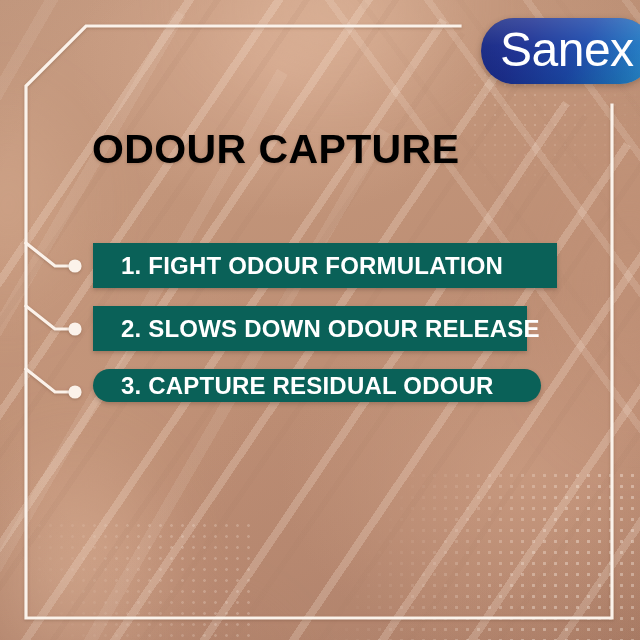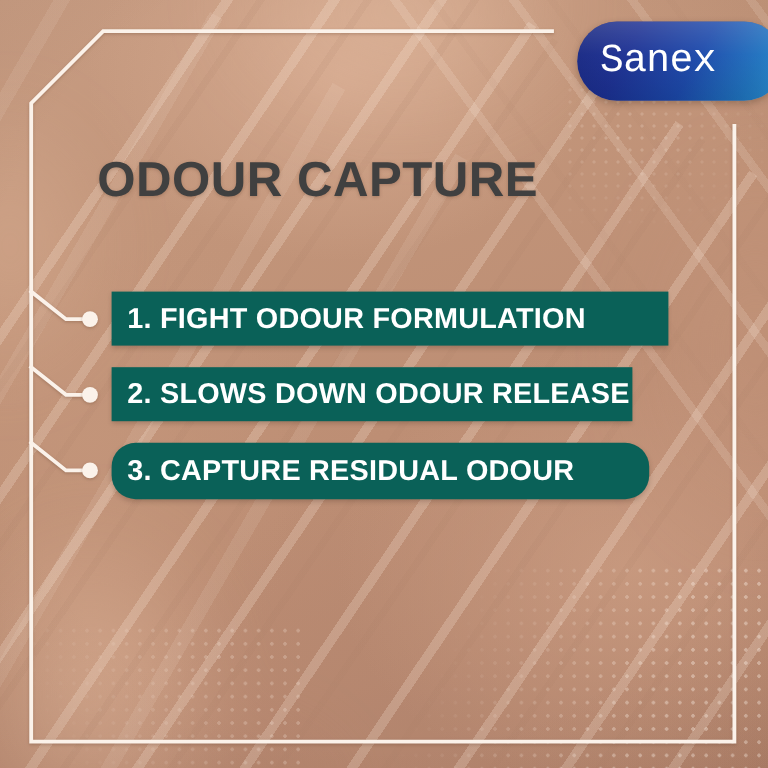--- a/index.html
+++ b/index.html
@@ -193,70 +193,70 @@
     inset: 0;
     border-radius: 33px;
     background: linear-gradient(180deg, rgba(255,255,255,0.16) 0%, rgba(255,255,255,0.03) 42%, rgba(0,0,0,0.10) 100%);
   }
   .logo-text {
     position: absolute;
     left: 19px;
     top: 50%;
     transform: translateY(-52%);
     color: #ffffff;
-    font-family: Liberation Mono, monospace;
-    font-size: 33px;
+    font-family: Liberation Sans, sans-serif;
+    font-size: 48px;
     font-weight: 400;
     letter-spacing: -0.5px;
     line-height: 1;
     white-space: nowrap;
   }
 
   
   .headline {
     position: absolute;
-    left: 81px;
+    left: 92px;
     top: 126px;
     width: 470px;
-    color: #404040;
+    color: #000000;
     font-family: "Liberation Sans", sans-serif;
     font-size: 41px;
     font-weight: 700;
     line-height: 1.13;
     letter-spacing: 0.4px;
     text-transform: uppercase;
     text-shadow: 0 1px 3px rgba(90,55,35,0.30);
   }
   .headline-line { display: block; white-space: nowrap; }
 
   
   .banner {
     position: absolute;
     display: flex;
     align-items: center;
     background: #0a6158;
     box-shadow: 0 2px 4px rgba(60,36,22,0.25);
-    padding: 0 12px 0 13px;
+    padding: 0 12px 0 28px;
     box-sizing: border-box;
     text-align: center;
   }
   .banner-text {
     color: #ffffff;
     font-family: "Liberation Sans", sans-serif;
     font-weight: 700;
     font-size: 24px;
     letter-spacing: 0.2px;
     line-height: 1;
     white-space: nowrap;
     text-transform: uppercase;
   }
 
   #banner-1 { left: 93px; top: 243px; width: 464px; height: 45px; }
   #banner-2 { left: 93px; top: 306px; width: 434px; height: 45px; }
-  #banner-3 { left: 93px; top: 369px; width: 448px; height: 47px; border-radius: 20px; }
+  #banner-3 { left: 93px; top: 369px; width: 448px; height: 33px; border-radius: 20px; }
 </style>
 </head>
 <body>
 
 <div id="canvas">
 
   <div class="bg-base"></div>
   <div class="bg-skin"></div>
   <div class="bg-stripes-c"></div>
   <div class="bg-stripes-a"></div>

